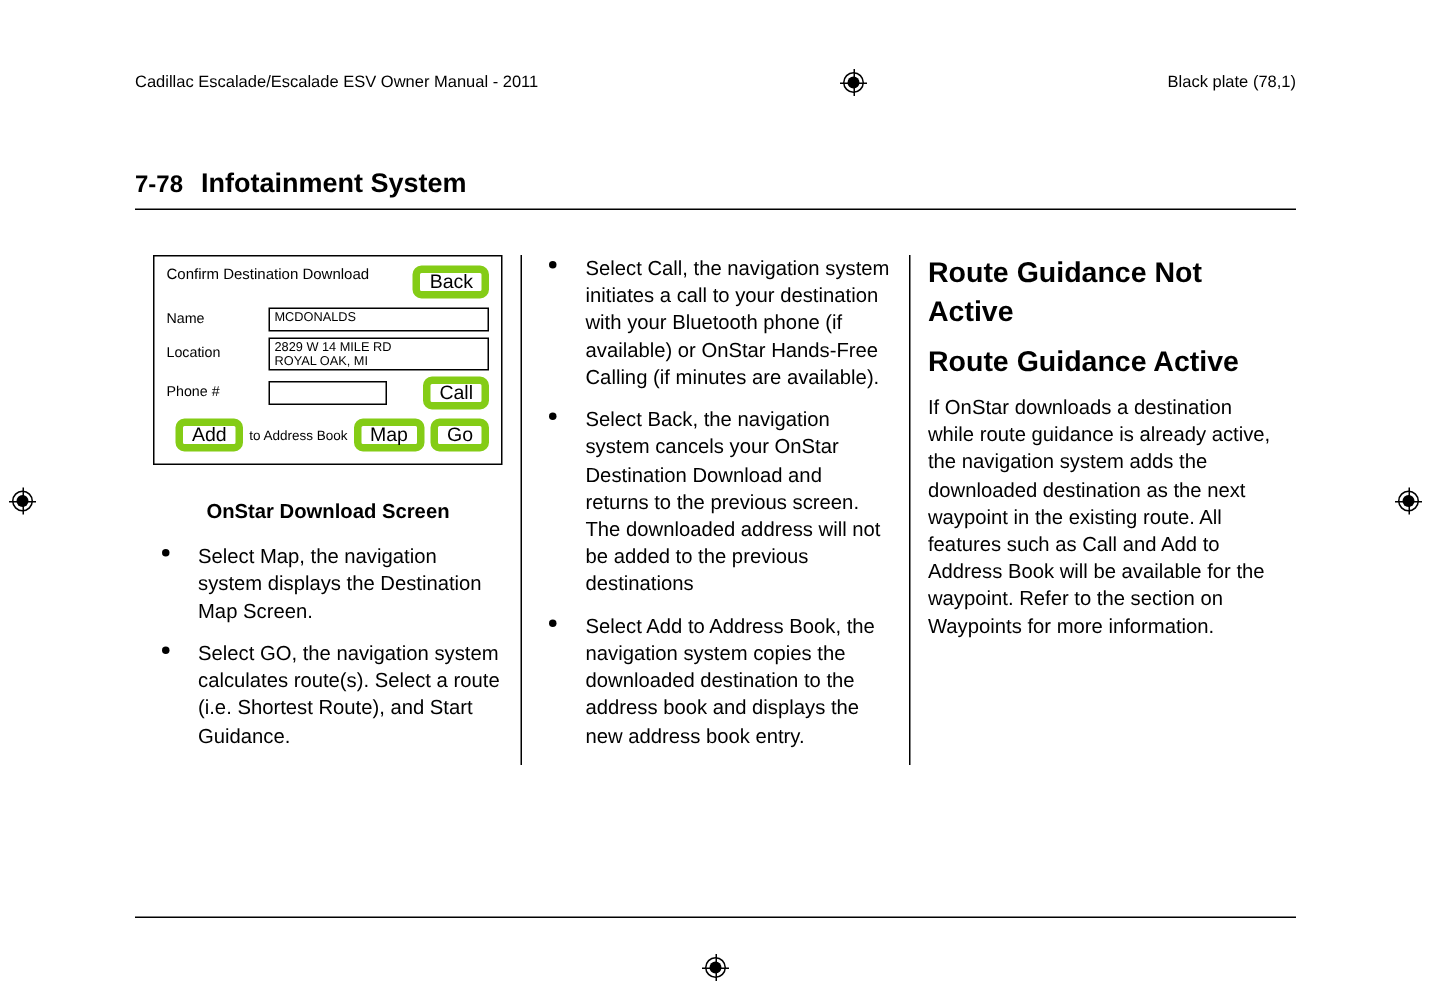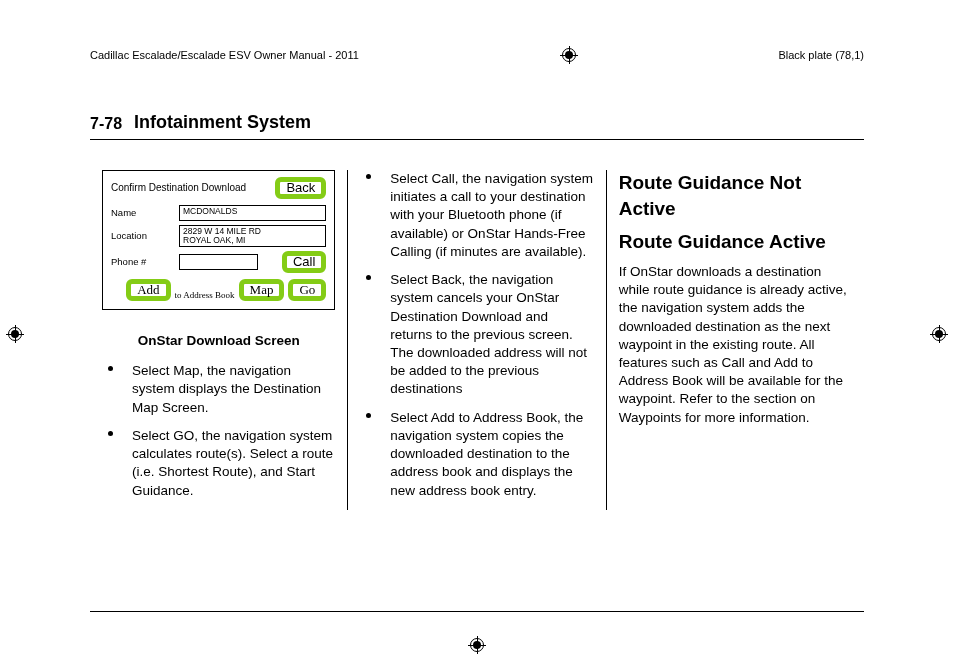--- a/index.html
+++ b/index.html
@@ -82,36 +82,36 @@
   }
   .col + .col { border-left: 0.6px solid #000; }
 
   .screen-figure {
     border: 1px solid #000;
     padding: 6px 8px 8px 8px;
     font-size: 10px;
     margin-bottom: 22px;
   }
   .fig-top {
-    display: flex; justify-content: space-between; align-items: center;
+    display: flex; justify-content: space-between; 
     margin-bottom: 6px;
   }
   .btn {
     border: 5px solid #84cc16; border-radius: 6px;
     padding: 0 6px; font-size: 13px; line-height: 12px;
     display: inline-block;
   }
   .fig-row { display: flex; align-items: center; gap: 24px; margin: 4px 0; }
   .fig-label { width: 44px; font-size: 9.5px; }
   .fig-field {
     flex: 1; border: 1px solid #000; height: 16px;
     font-size: 8.5px; padding: 1px 3px; line-height: 1.1;
   }
   .fig-bottom {
-    display:flex; gap:4px; margin-top:6px; justify-content:flex-end; align-items:flex-end;font-family:Liberation Serif, serif;
+    display:flex; gap:4px; margin-top:6px; justify-content:flex-end; align-items:center;
   }
   .fig-bottom .txt { font-size:9px; }
 
   .caption { text-align: center; font-weight: bold; margin-bottom: 12px; font-size: 13.5px; }
 
   .bullets { list-style: none; padding: 0; }
   .bullets li {
     position: relative;
     padding-left: 30px;
     margin-bottom: 10px;

